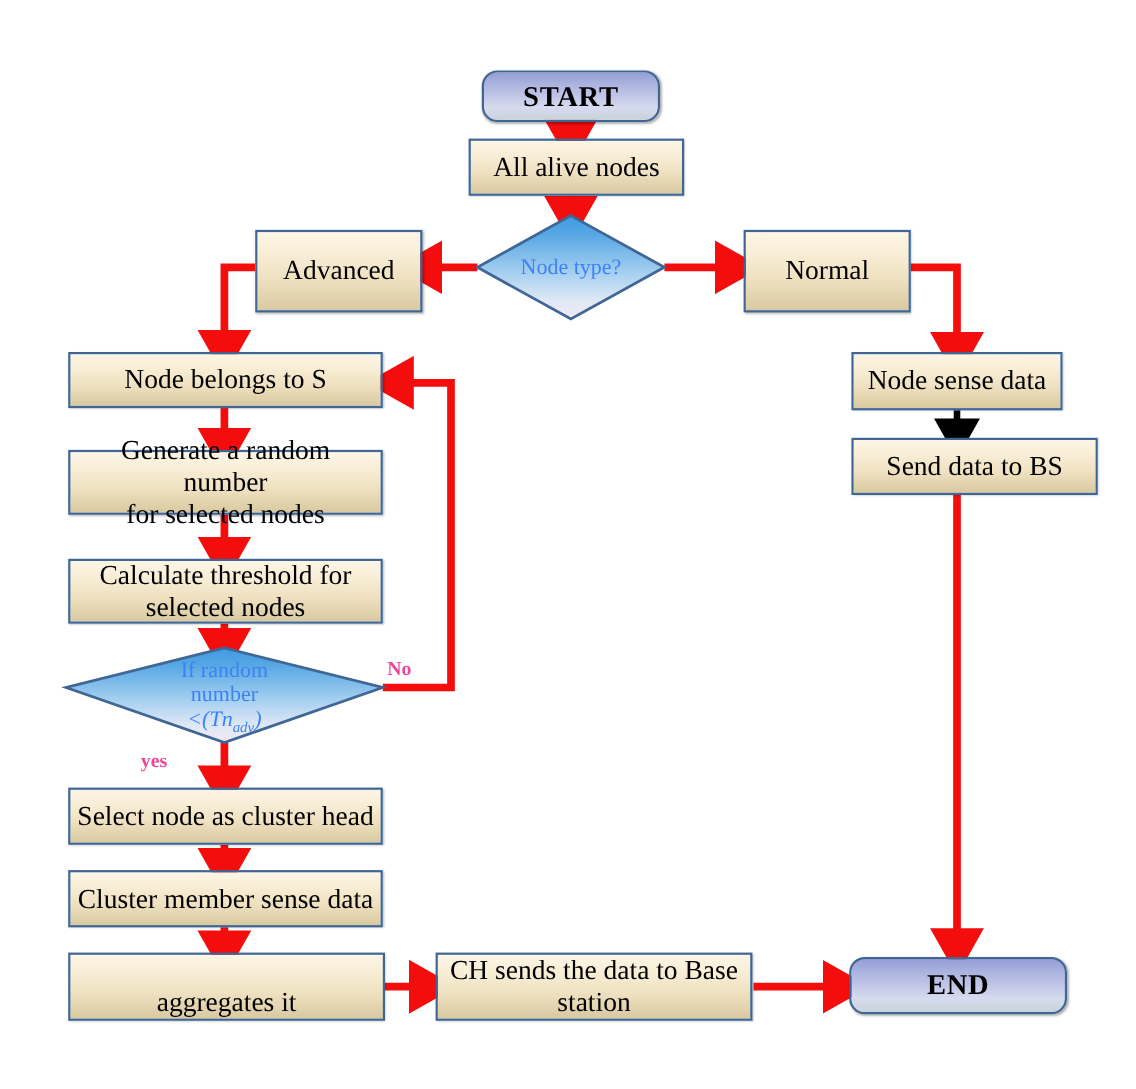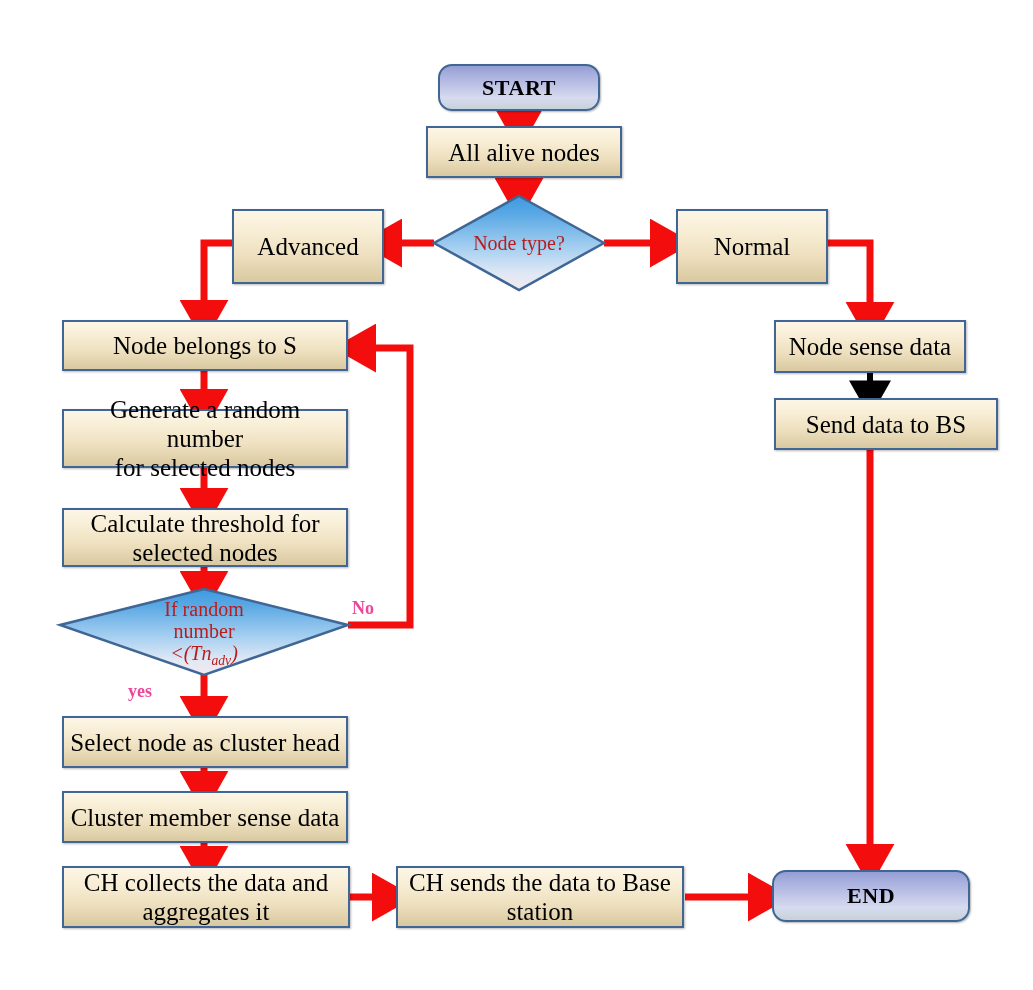--- a/index.html
+++ b/index.html
@@ -55,36 +55,36 @@
   .term {
     border: 2px solid #3f6694;
     border-radius: 14px;
     background: linear-gradient(to bottom,
                 #949ed4 0%,
                 #a9b1de 22%,
                 #c3c8e8 52%,
                 #d6dbef 74%,
                 #c8d2da 100%);
     box-shadow: 1px 1px 2px rgba(0,0,0,0.30);
-    font-size: 22px;
+    font-size: 26px;
     font-weight: bold;
     letter-spacing: 0.6px;
   }
 
   
   .dec-label {
     position: absolute;
     display: flex;
     flex-direction: column;
     align-items: center;
     justify-content: center;
     text-align: center;
     font-size: 20px;
     line-height: 1.12;
-    color: #b91c1c;
+    color: #3b82f6;
     z-index: 6;
     pointer-events: none;
   }
 
   .edge-label {
     position: absolute;
     font-size: 18px;
     font-weight: bold;
     color: #ec4899;
     z-index: 7;
@@ -229,21 +229,21 @@
   <div class="node proc" style="left:62px; top:716px; width:286px; height:52px;">
     <span>Select node as cluster head</span>
   </div>
 
   <div class="node proc" style="left:62px; top:791px; width:286px; height:52px;">
     <span>Cluster member sense data</span>
   </div>
 
   <div class="node proc" style="left:62px; top:866px; width:288px; height:62px;">
     <span>
-      <span>CH collects the data and</span><br>
+      <br>
       <span>aggregates it</span>
     </span>
   </div>
 
   <div class="node proc" style="left:396px; top:866px; width:288px; height:62px;">
     <span>
       <span>CH sends the data to Base</span><br>
       <span>station</span>
     </span>
   </div>

